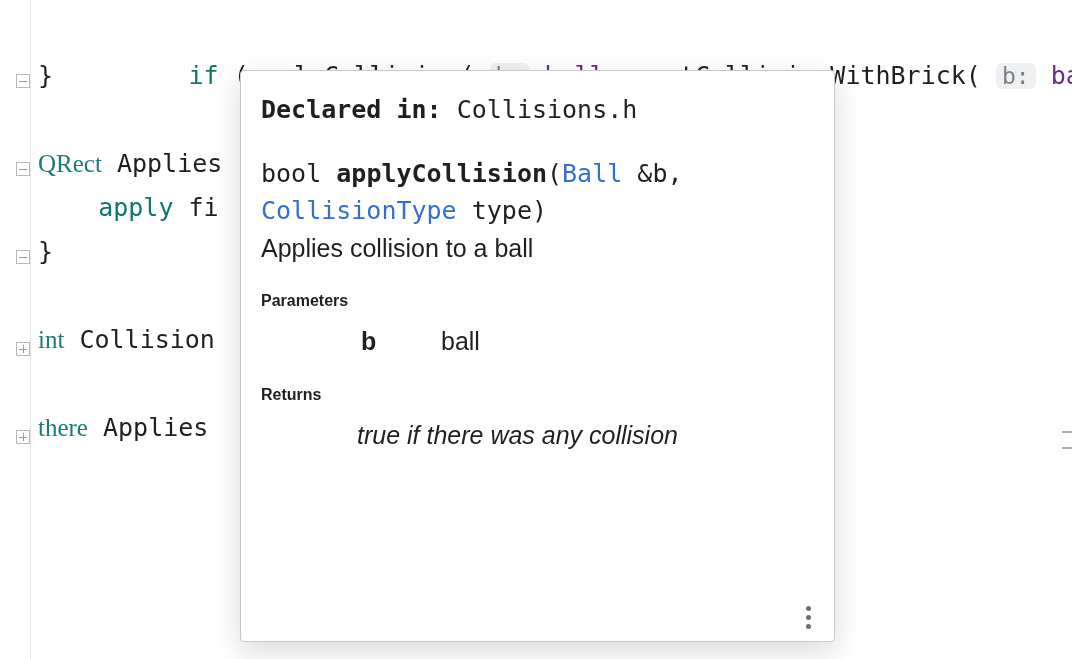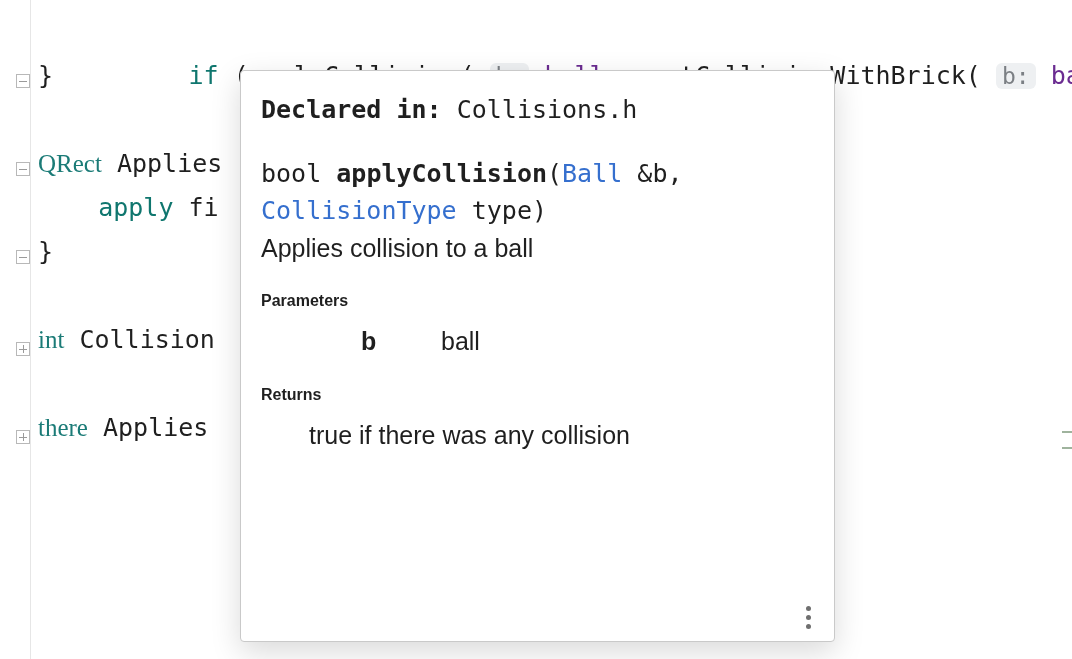--- a/index.html
+++ b/index.html
@@ -126,21 +126,22 @@
     margin-bottom: 8px;
   }
   .param-name {
     width: 80px;
     font-weight: 700;
   }
   .param-desc {
     font-weight: 400;
   }
   .returns-desc {
-    margin-left: 48px;
+    margin-left: 96px;
+    font-style: italic;
   }
   .kebab {
     position: absolute;
     right: 14px;
     bottom: 12px;
     width: 24px;
     height: 24px;
     display: flex;
     flex-direction: column;
     align-items: center;

